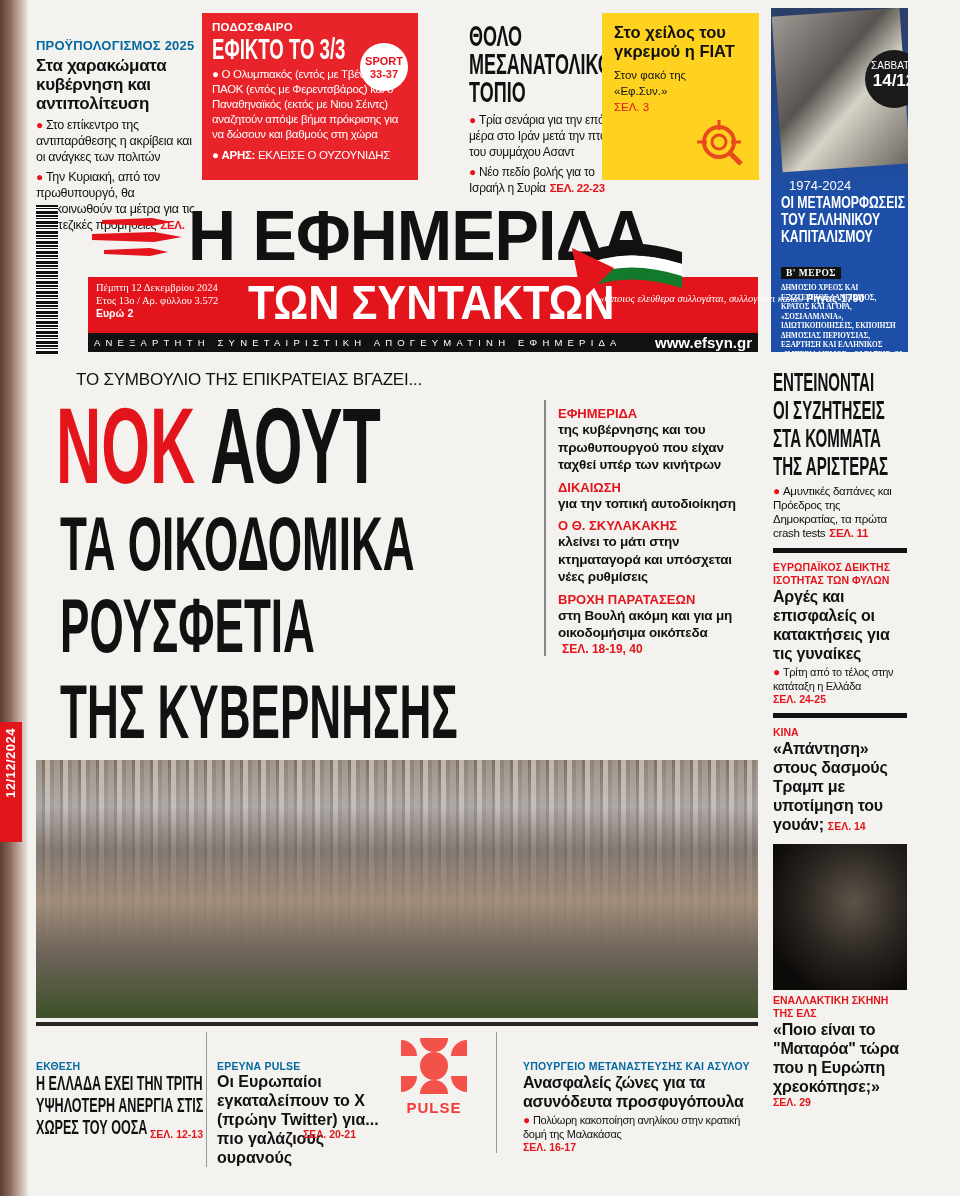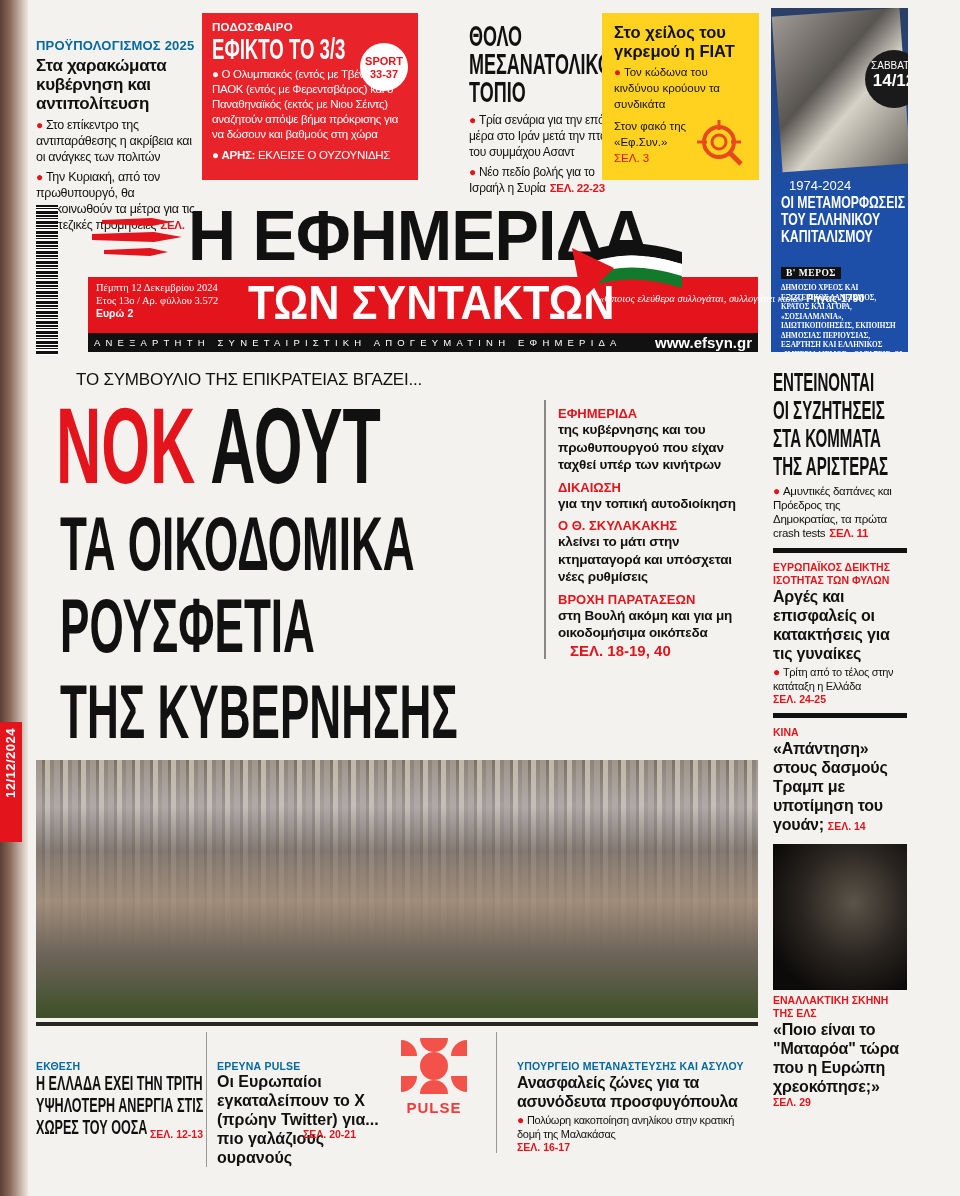--- a/index.html
+++ b/index.html
@@ -86,21 +86,21 @@
   .r-k { color: #e3141b; font-weight: bold; font-size: 10.5px; line-height: 13px; }
   #r-photo { width: 134px; height: 146px; background: radial-gradient(ellipse at 60% 40%, #5c5449 0, #2a2520 45%, #0d0b0a 80%); }
 
   
   #bot1 { left: 36px; top: 1032px; width: 170px; }
   #bot1 .t { font-size: 21px; line-height: 22px; transform: scaleX(0.6); }
   #bot2 { left: 206px; top: 1032px; width: 282px; border-left: 1px solid #999; padding-left: 10px; }
   #bot2 .t { font-weight: bold; font-size: 16px; line-height: 19px; }
   #pulse { position: absolute; left: 190px; top: 4px; width: 74px; height: 80px; }
   #pulse .l { position: absolute; bottom: 0; left: 0; width: 74px; text-align: center; color: #f23a3a; font-size: 15px; font-weight: bold; letter-spacing: 1px; }
-  #bot3 { left: 496px; top: 1032px; width: 262px; border-left: 1px solid #999; padding-left: 20px; }
+  #bot3 { left: 496px; top: 1032px; width: 262px; border-left: 1px solid #999; padding-left: 26px; }
   #bot3 .t { font-weight: bold; font-size: 16px; line-height: 19px; letter-spacing: -0.3px; }
   #bot-rule { left: 36px; top: 1022px; width: 722px; height: 4px; background: #2a2520; }
 </style>
 </head>
 <body>
 
 <div id="edge" class="abs"></div>
 <div id="edge-date" class="abs">
     <span>12/12/2024</span>
   </div>
@@ -128,21 +128,20 @@
     <div class="cond t">ΘΟΛΟ</div><br>
     <div class="cond t">ΜΕΣΑΝΑΤΟΛΙΚΟ</div><br>
     <div class="cond t">ΤΟΠΙΟ</div>
   </div>
   <div class="bullet" style="margin-top:6px"><span class="dot">●</span><span>Τρία σενάρια για την επόμενη μέρα στο Ιράν μετά την πτώση του συμμάχου Ασαντ</span></div>
   <div class="bullet" style="margin-top:4px"><span class="dot">●</span><span>Νέο πεδίο βολής για το Ισραήλ η Συρία</span><span class="ref">ΣΕΛ. 22-23</span></div>
 </div>
 
 <div id="box4" class="abs">
   <div class="t">Στο χείλος του γκρεμού η FIAT</div>
-  <div class="b"><span class="red">● </span><span>Τον κώδωνα του κινδύνου κρούουν τα συνδικάτα</span></div>
   <div class="f">
       <div style="width:80px">Στον φακό της «Εφ.Συν.»</div>
       <div class="red">ΣΕΛ. 3</div>
     </div>
   <svg id="target-icon" class="abs" viewBox="0 0 52 52">
       <circle cx="24" cy="24" r="15" fill="none" stroke="#e84a1e" stroke-width="4"></circle>
       <circle cx="24" cy="24" r="7" fill="none" stroke="#e84a1e" stroke-width="3"></circle>
       <line x1="24" y1="2" x2="24" y2="12" stroke="#e84a1e" stroke-width="3"></line>
       <line x1="2" y1="24" x2="12" y2="24" stroke="#e84a1e" stroke-width="3"></line>
       <line x1="36" y1="24" x2="46" y2="24" stroke="#e84a1e" stroke-width="3"></line>
@@ -211,21 +210,21 @@
       <div class="b">για την τοπική αυτοδιοίκηση</div>
     </div>
   <div>
       <div class="k">Ο Θ. ΣΚΥΛΑΚΑΚΗΣ</div>
       <div class="b">κλείνει το μάτι στην κτηματαγορά και υπόσχεται νέες ρυθμίσεις</div>
     </div>
   <div>
       <div class="k">ΒΡΟΧΗ ΠΑΡΑΤΑΣΕΩΝ</div>
       <div class="b">στη Βουλή ακόμη και για μη οικοδομήσιμα οικόπεδα</div>
     </div>
-  <div class="ref" style="margin-left:12px;font-size:15px">ΣΕΛ. 18-19, 40</div>
+  <div class="ref" style="margin-left:4px;font-size:12px">ΣΕΛ. 18-19, 40</div>
 </div>
 
 <div id="rc" class="abs" style="top:368px">
   <div id="r1">
     <div class="cond t" style="font-size:26px;line-height:28px;transform:scaleX(0.58)">ΕΝΤΕΙΝΟΝΤΑΙ</div><br>
     <div class="cond t" style="font-size:26px;line-height:28px;transform:scaleX(0.58)">ΟΙ ΣΥΖΗΤΗΣΕΙΣ</div><br>
     <div class="cond t" style="font-size:26px;line-height:28px;transform:scaleX(0.58)">ΣΤΑ ΚΟΜΜΑΤΑ</div><br>
     <div class="cond t" style="font-size:26px;line-height:28px;transform:scaleX(0.58)">ΤΗΣ ΑΡΙΣΤΕΡΑΣ</div>
     <div class="bullet" style="font-size:11.5px;line-height:14px;margin-top:4px"><span class="dot">●</span><span>Αμυντικές δαπάνες και Πρόεδρος της Δημοκρατίας, τα πρώτα crash tests</span><span class="ref">ΣΕΛ. 11</span></div>
   </div>

